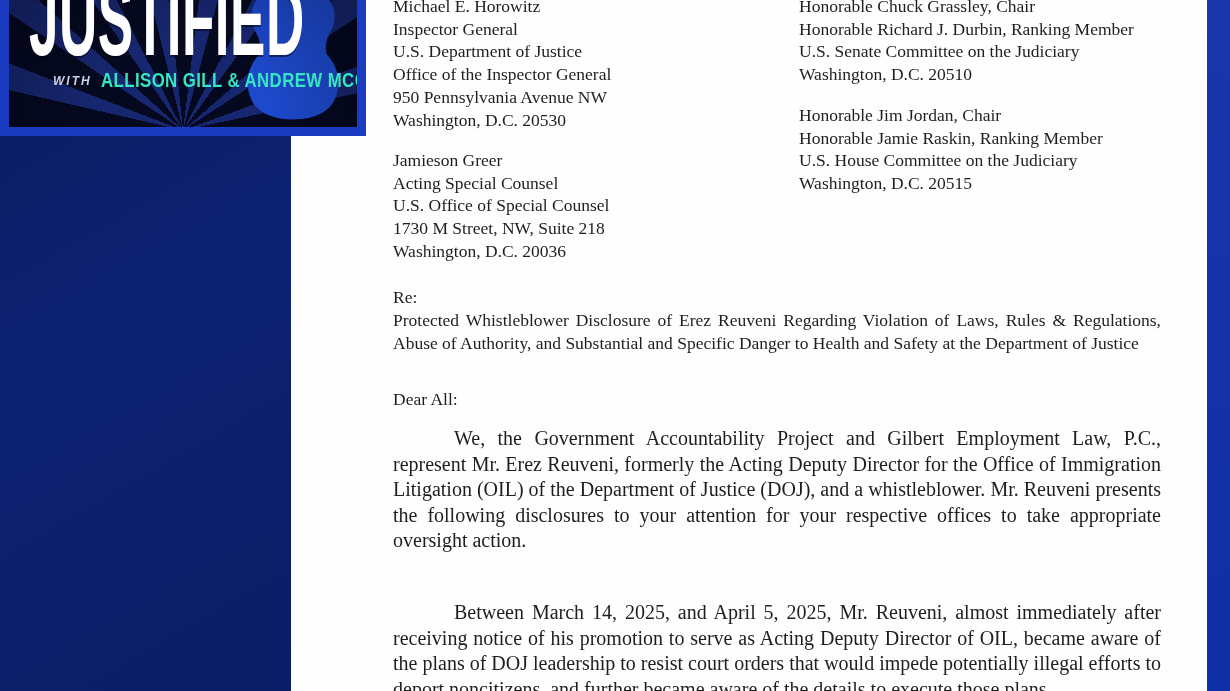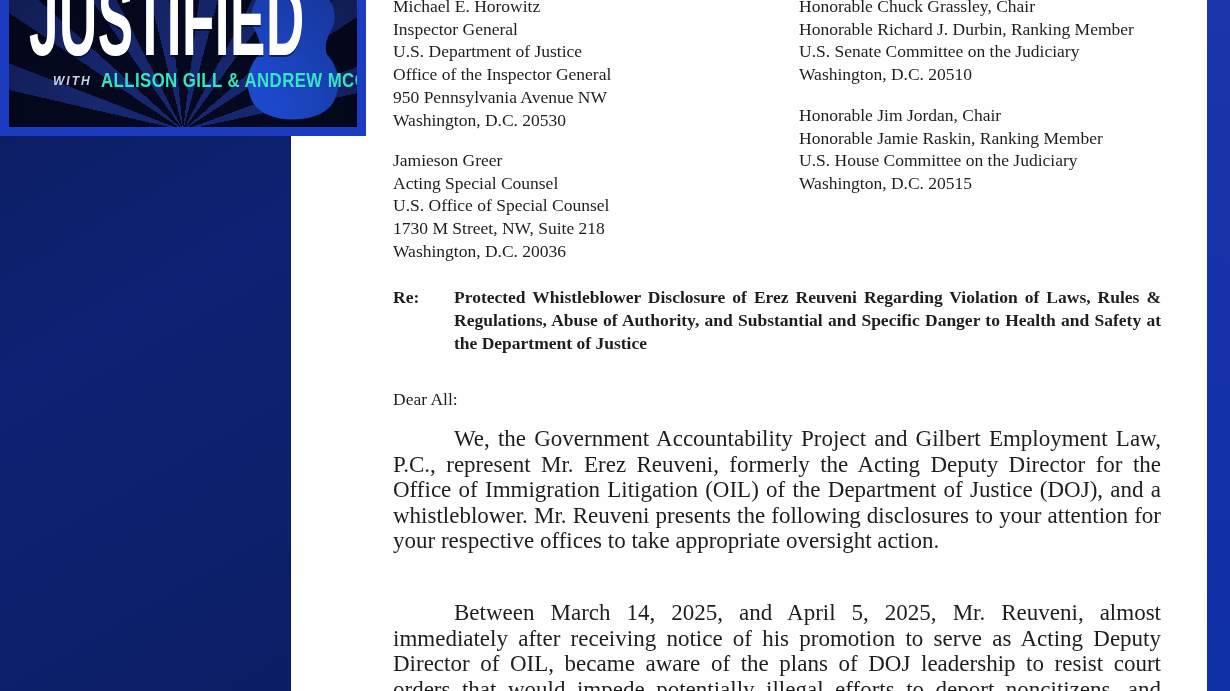--- a/index.html
+++ b/index.html
@@ -65,29 +65,29 @@
     position:absolute; font-size:17.5px; line-height:22.7px;
     white-space:pre-line;
   }
   .addr-l1 { left:0;    top:-5px; }
   .addr-l2 { left:0;    top:149px; }
   .addr-r1 { left:406px; top:-5px; }
   .addr-r2 { left:406px; top:104px; }
 
   .re-row {
     position:absolute; left:0; top:286px; width:768px; display:flex;
-    font-weight:700; font-size:17.5px; line-height:23.2px;
+    font-weight:400; font-size:17.5px; line-height:23.2px;flex-direction:column;
   }
   .re-label { flex:none; width:61px; }
   .re-text  { flex:1; text-align:justify; }
 
   .salutation { position:absolute; left:0; top:377px; font-size:17.5px;margin-top:12px; }
 
   .para {
-    position:absolute; left:0; width:768px; font-size:23px;
+    position:absolute; left:0; width:768px; font-size:20px;
     line-height:25.6px; text-align:justify; text-indent:61px;
   }
   .para-1 { top:426px; }
   .para-2 { top:568px;margin-top:32px; }
 </style>
 </head>
 <body>
 
 <div class="bg-left"></div>
 <div class="page"></div>

